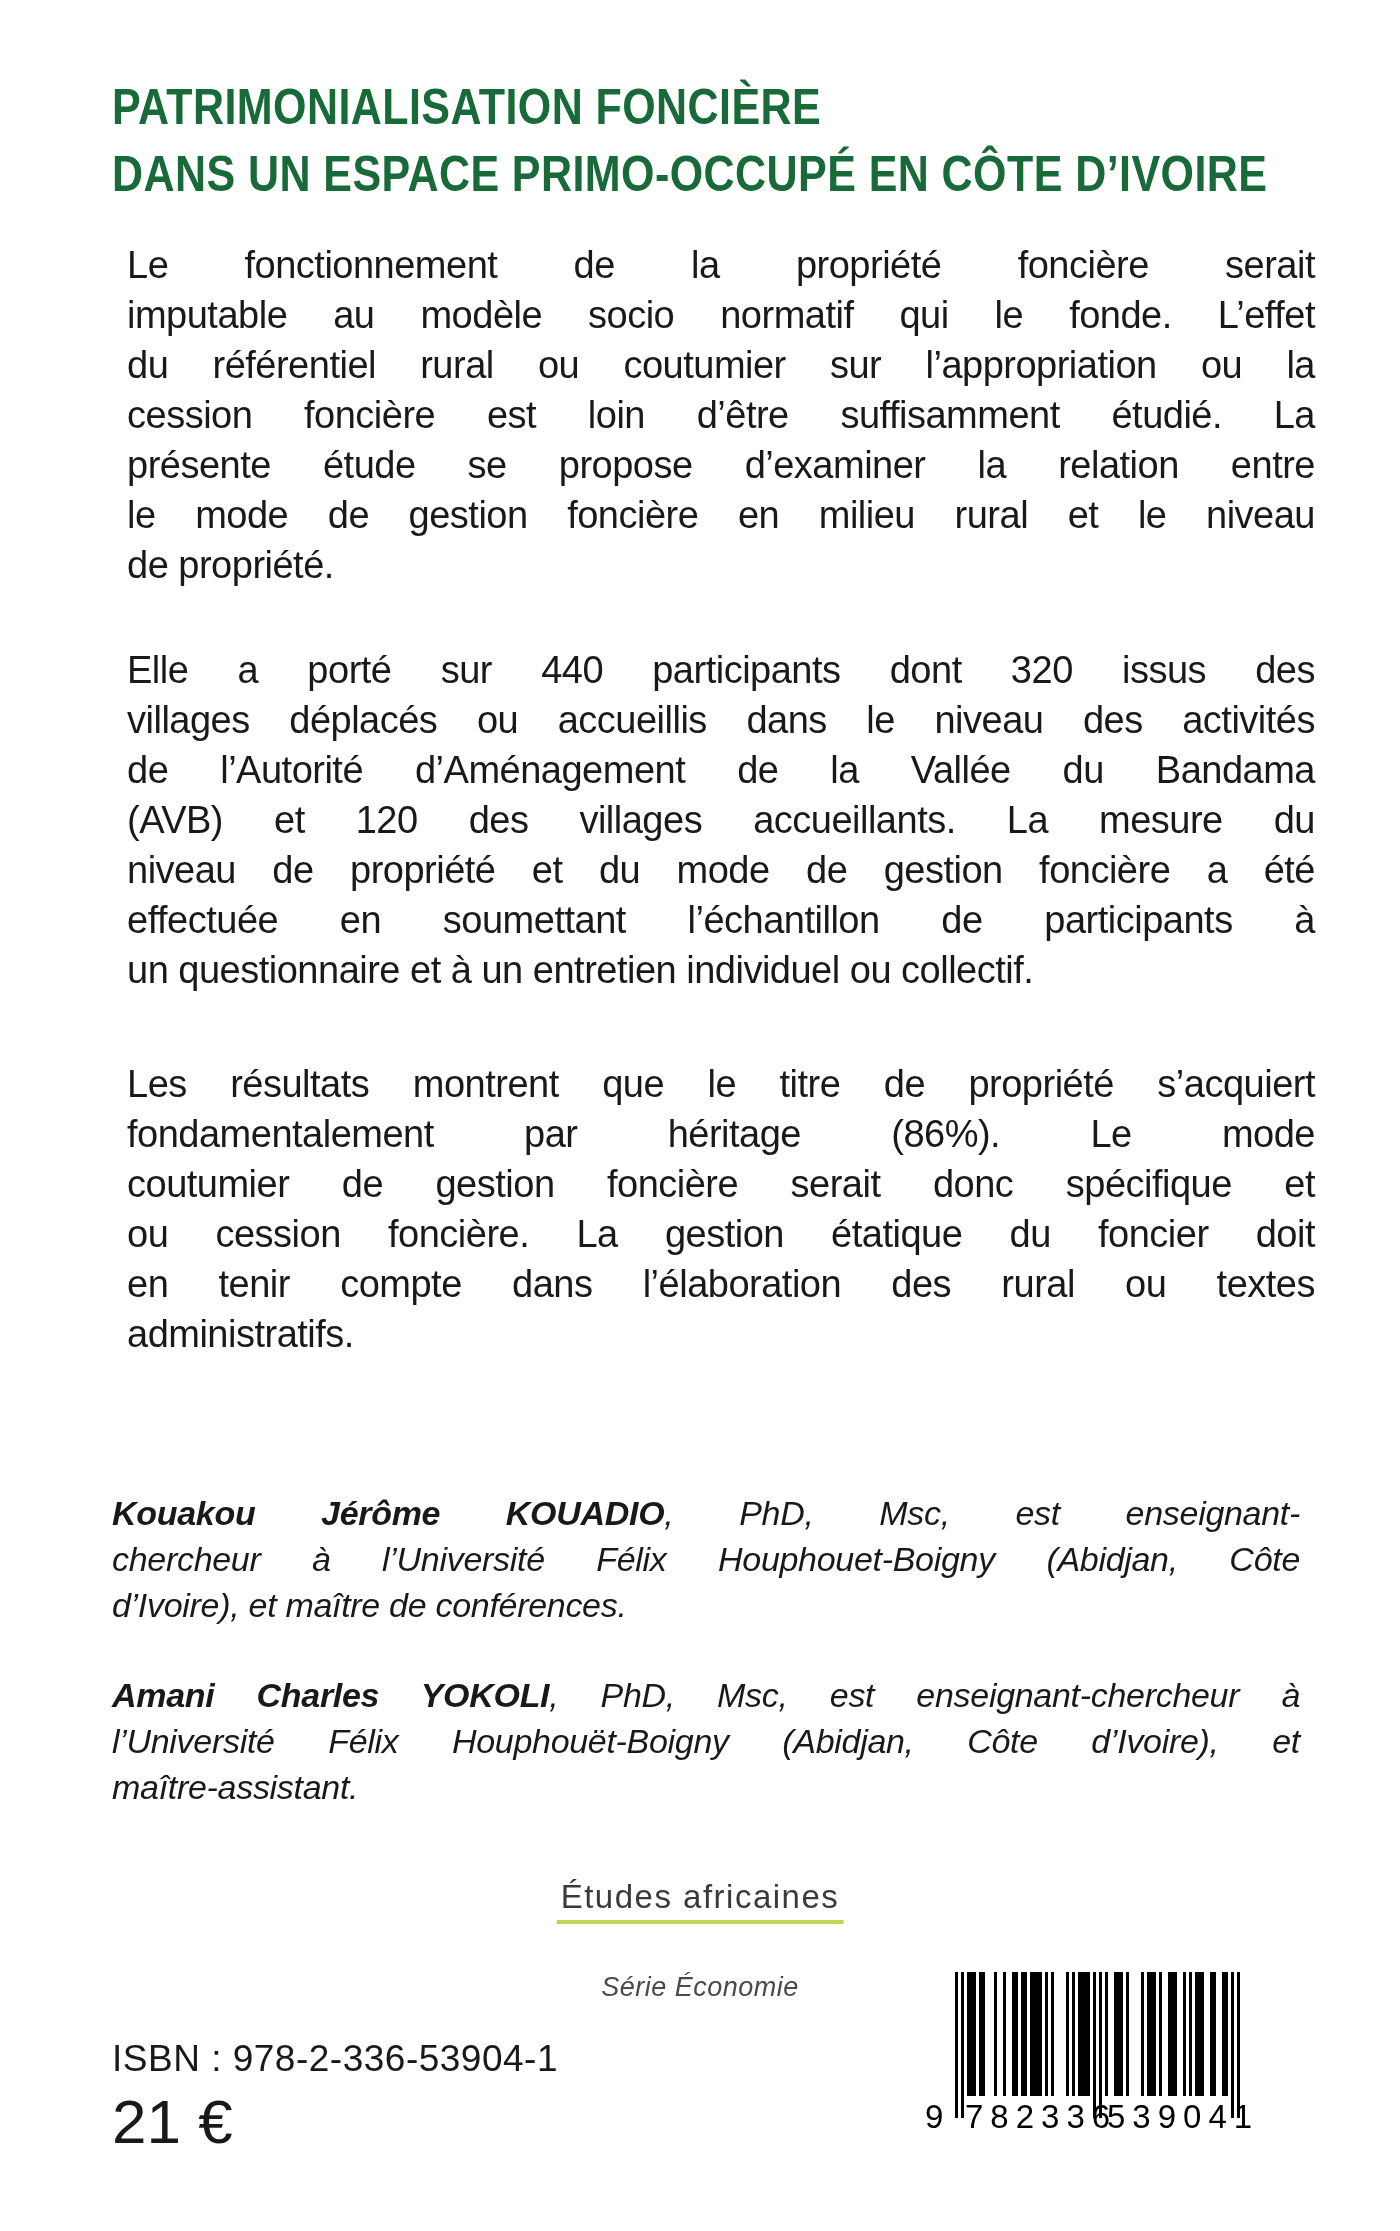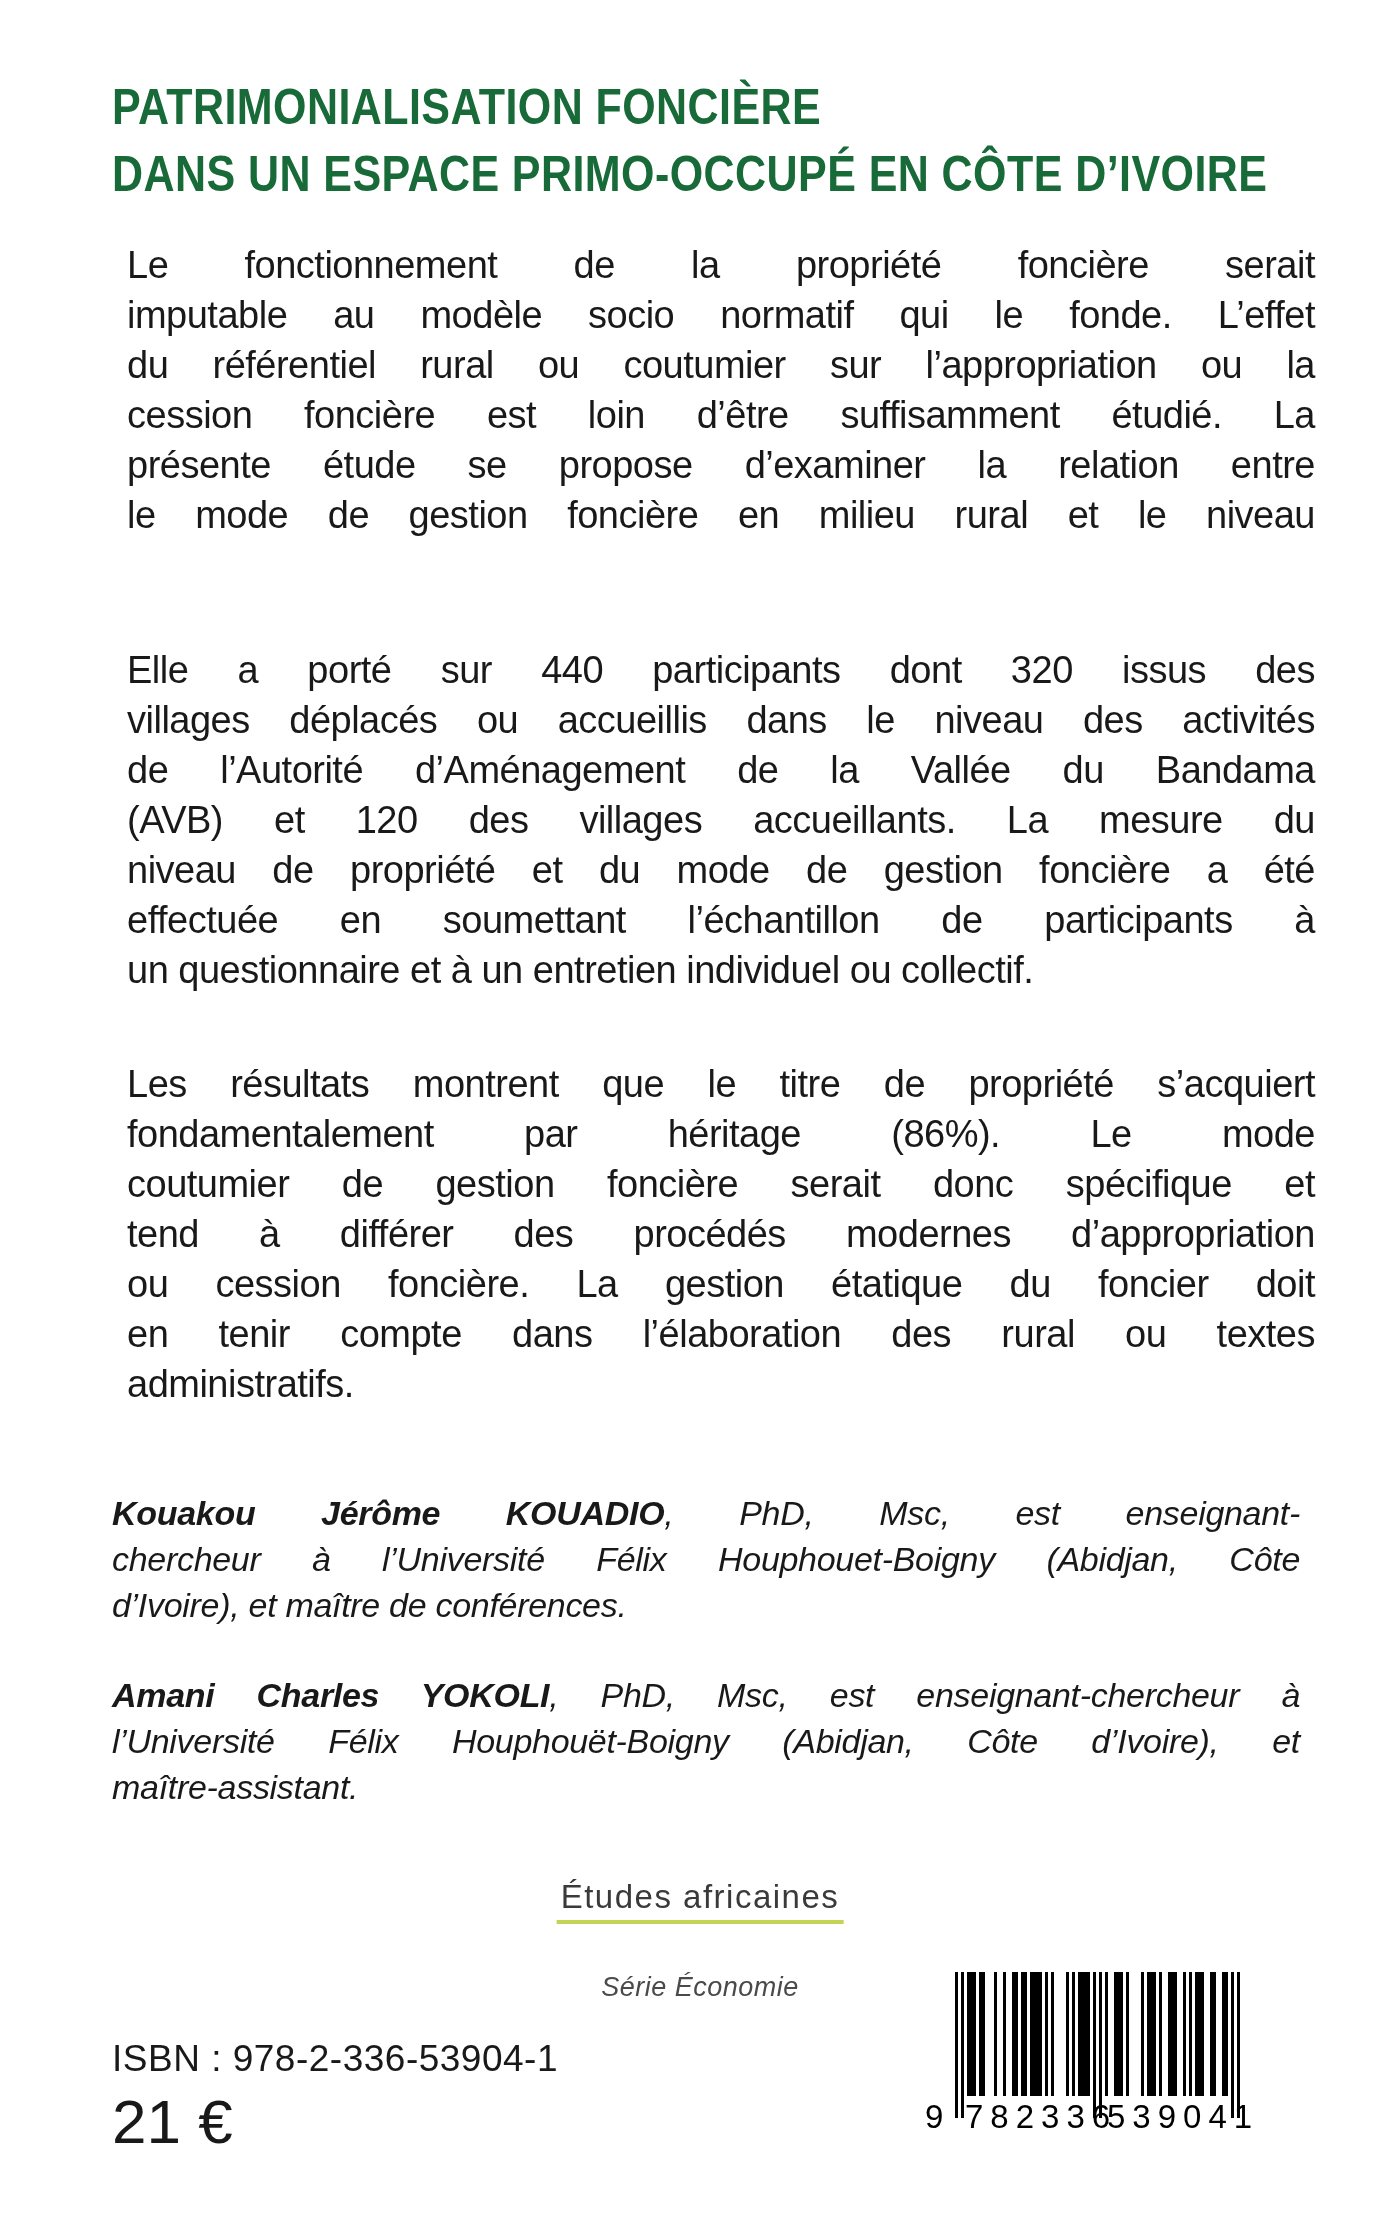--- a/index.html
+++ b/index.html
@@ -77,35 +77,35 @@
     <div>DANS UN ESPACE PRIMO-OCCUPÉ EN CÔTE D’IVOIRE</div>
   </div>
 
   <div class="abstract para1">
       <div class="jline">Le fonctionnement de la propriété foncière serait</div>
       <div class="jline">imputable au modèle socio normatif qui le fonde. L’effet</div>
       <div class="jline">du référentiel rural ou coutumier sur l’appropriation ou la</div>
       <div class="jline">cession foncière est loin d’être suffisamment étudié. La</div>
       <div class="jline">présente étude se propose d’examiner la relation entre</div>
       <div class="jline">le mode de gestion foncière en milieu rural et le niveau</div>
+      <div class="jline last">de propriété.</div>
     </div>
   <div class="abstract para2">
       <div class="jline">Elle a porté sur 440 participants dont 320 issus des</div>
       <div class="jline">villages déplacés ou accueillis dans le niveau des activités</div>
       <div class="jline">de l’Autorité d’Aménagement de la Vallée du Bandama</div>
       <div class="jline">(AVB) et 120 des villages accueillants. La mesure du</div>
       <div class="jline">niveau de propriété et du mode de gestion foncière a été</div>
       <div class="jline">effectuée en soumettant l’échantillon de participants à</div>
       <div class="jline last">un questionnaire et à un entretien individuel ou collectif.</div>
     </div>
   <div class="abstract para3">
       <div class="jline">Les résultats montrent que le titre de propriété s’acquiert</div>
       <div class="jline">fondamentalement par héritage (86%). Le mode</div>
       <div class="jline">coutumier de gestion foncière serait donc spécifique et</div>
-      <div class="jline">tend à différer des procédés modernes d’appropriation</div>
       <div class="jline">ou cession foncière. La gestion étatique du foncier doit</div>
       <div class="jline">en tenir compte dans l’élaboration des rural ou textes</div>
       <div class="jline last">administratifs.</div>
     </div>
 
   <div class="bio bio1">
       <div class="jline"><span class="bold">Kouakou Jérôme KOUADIO</span><span>, PhD, Msc, est enseignant-</span></div>
       <div class="jline"><span>chercheur à l’Université Félix Houphouet-Boigny (Abidjan, Côte</span></div>
       <div class="jline last"><span>d’Ivoire), et maître de conférences.</span></div>
     </div>

